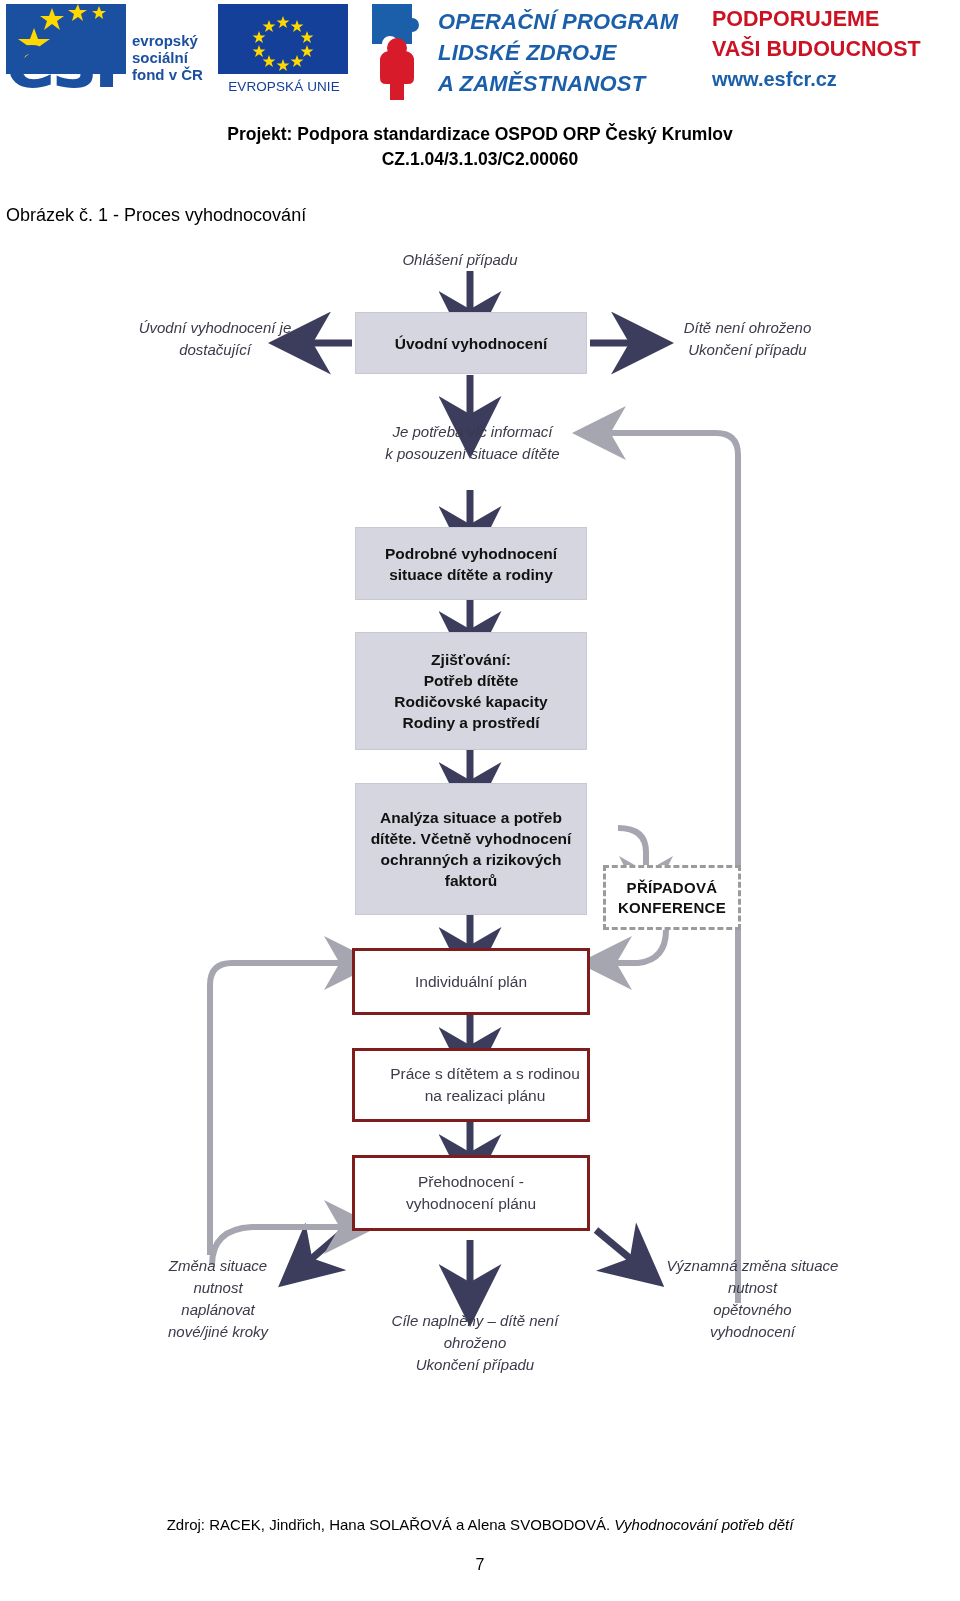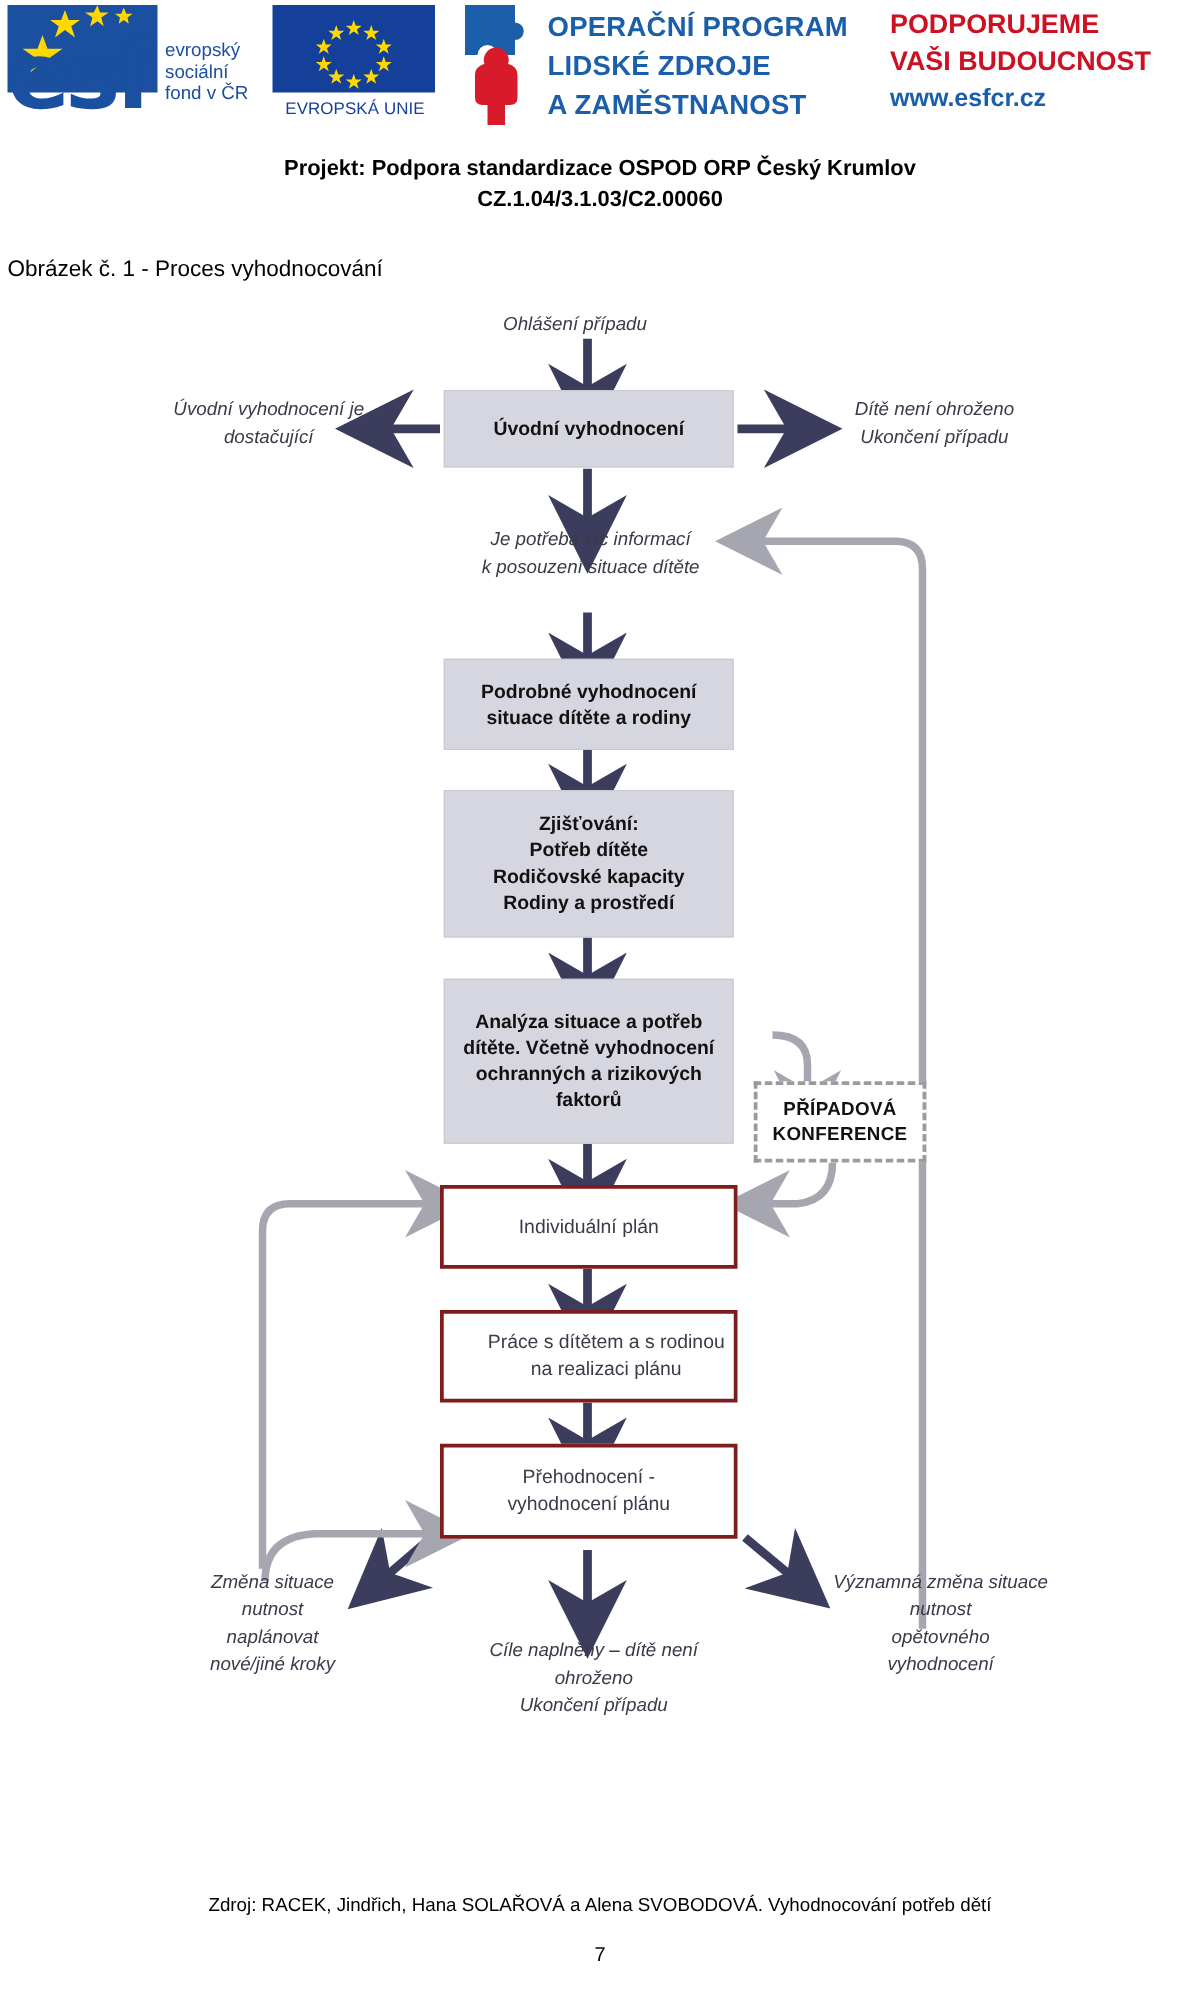--- a/index.html
+++ b/index.html
@@ -10,32 +10,32 @@
 
   
   #banner{position:absolute;left:0;top:0;width:960px;height:110px;}
 
   .esf-logo{position:absolute;left:6px;top:4px;width:205px;height:100px;}
   .esf-flagbox{position:absolute;left:0;top:0;width:120px;height:70px;background:#1b4fa0;}
   .esf-letters{position:absolute;left:0;top:10px;width:128px;height:94px;
      font-family:"DejaVu Sans", sans-serif;font-weight:bold;font-size:74px;
      color:#1b4fa0;letter-spacing:-4px;line-height:94px;}
   .esf-text{position:absolute;left:126px;top:28px;font-size:15px;color:#1b4fa0;
-     font-weight:normal;line-height:17px;}
+     font-weight:bold;line-height:17px;}
 
   .eu-logo{position:absolute;left:218px;top:4px;width:140px;height:100px;}
   .eu-flag{position:absolute;left:0px;top:0px;width:130px;height:70px;background:#15409a;}
   .eu-caption{position:absolute;left:0px;top:75px;width:132px;text-align:center;
      font-size:13.5px;color:#15409a;letter-spacing:.1px;}
 
   .op-logo{position:absolute;left:366px;top:2px;width:320px;height:104px;}
   .op-puzzle{position:absolute;left:0;top:0;width:62px;height:100px;}
   .op-lines{position:absolute;left:72px;top:4px;}
   .op-lines div{font-size:22px;color:#1b5faa;font-weight:bold;line-height:31px;
-     letter-spacing:.2px;}
+     letter-spacing:.2px;font-style:italic;}
 
   .pod-logo{position:absolute;left:712px;top:4px;width:244px;height:100px;}
   .pod-logo .l1,.pod-logo .l2{color:#cc1122;font-weight:bold;font-size:21.5px;line-height:30px;}
   .pod-logo .l3{color:#1b5faa;font-weight:bold;font-size:20px;line-height:30px;}
 
   
   #project-title{position:absolute;left:0;top:122px;width:960px;text-align:center;
     font-size:17.5px;font-weight:bold;line-height:25px;}
   #figure-caption{position:absolute;left:6px;top:182px;font-size:18px;margin-top:23px;}
 
@@ -51,21 +51,21 @@
      font-size:15.5px;line-height:22px;font-style:normal;}
   .node-dashed{background:#ffffff;border:3px dashed #9b9b9b;color:#111;
      font-weight:bold;font-size:15px;line-height:20px;letter-spacing:.3px;}
 
   .annot{position:absolute;text-align:center;font-style:italic;color:#3a3a4a;
      font-size:15px;line-height:22px;}
 
   
   #source-note{position:absolute;left:0;top:1516px;width:960px;text-align:center;
      font-size:15px;}
-  #source-note .ital{}
+  #source-note .ital{font-style:italic;}
   #page-number{position:absolute;left:0;top:1556px;width:960px;text-align:center;
      font-size:16px;}
 </style>
 </head>
 <body>
 
 <div id="banner">
 
   <div class="esf-logo">
     <div class="esf-flagbox"></div>

